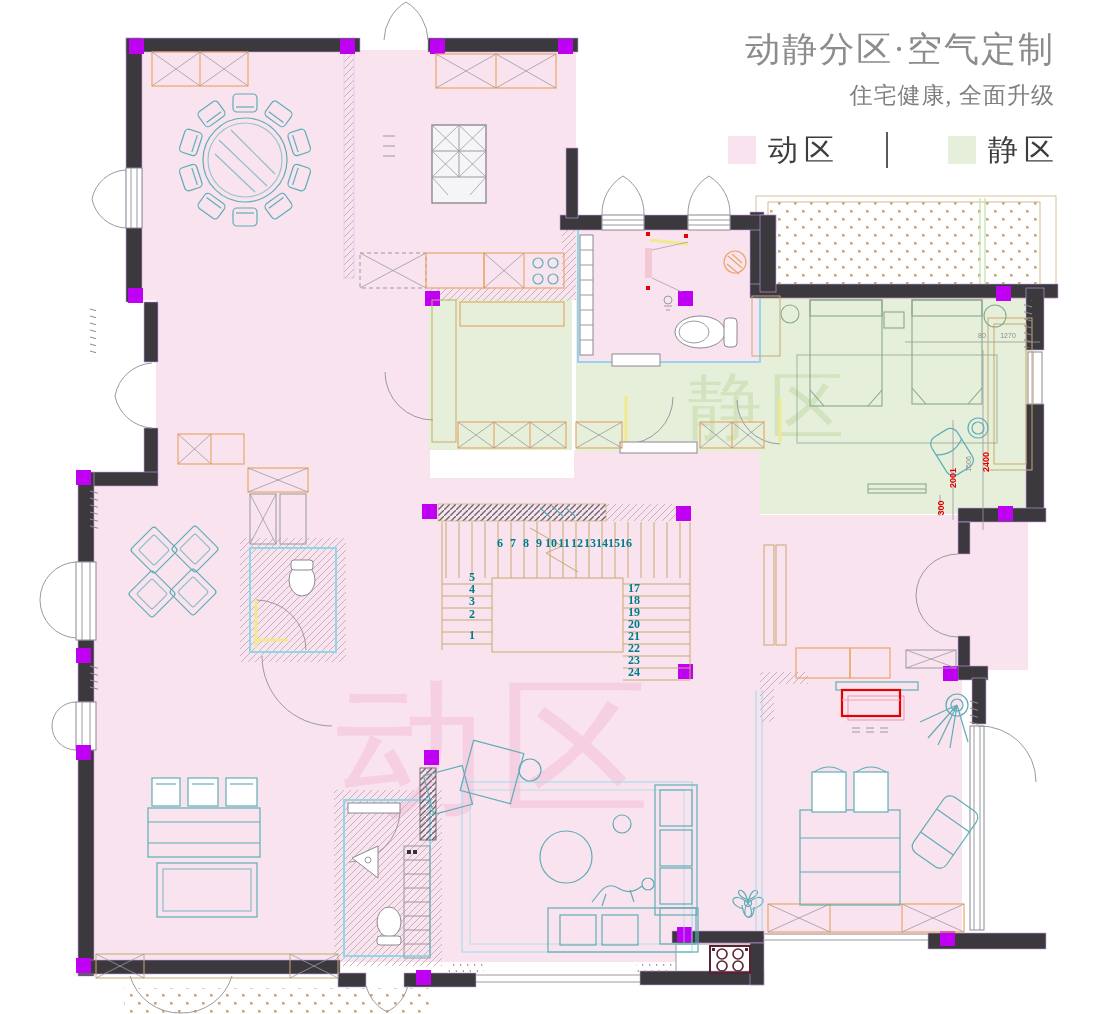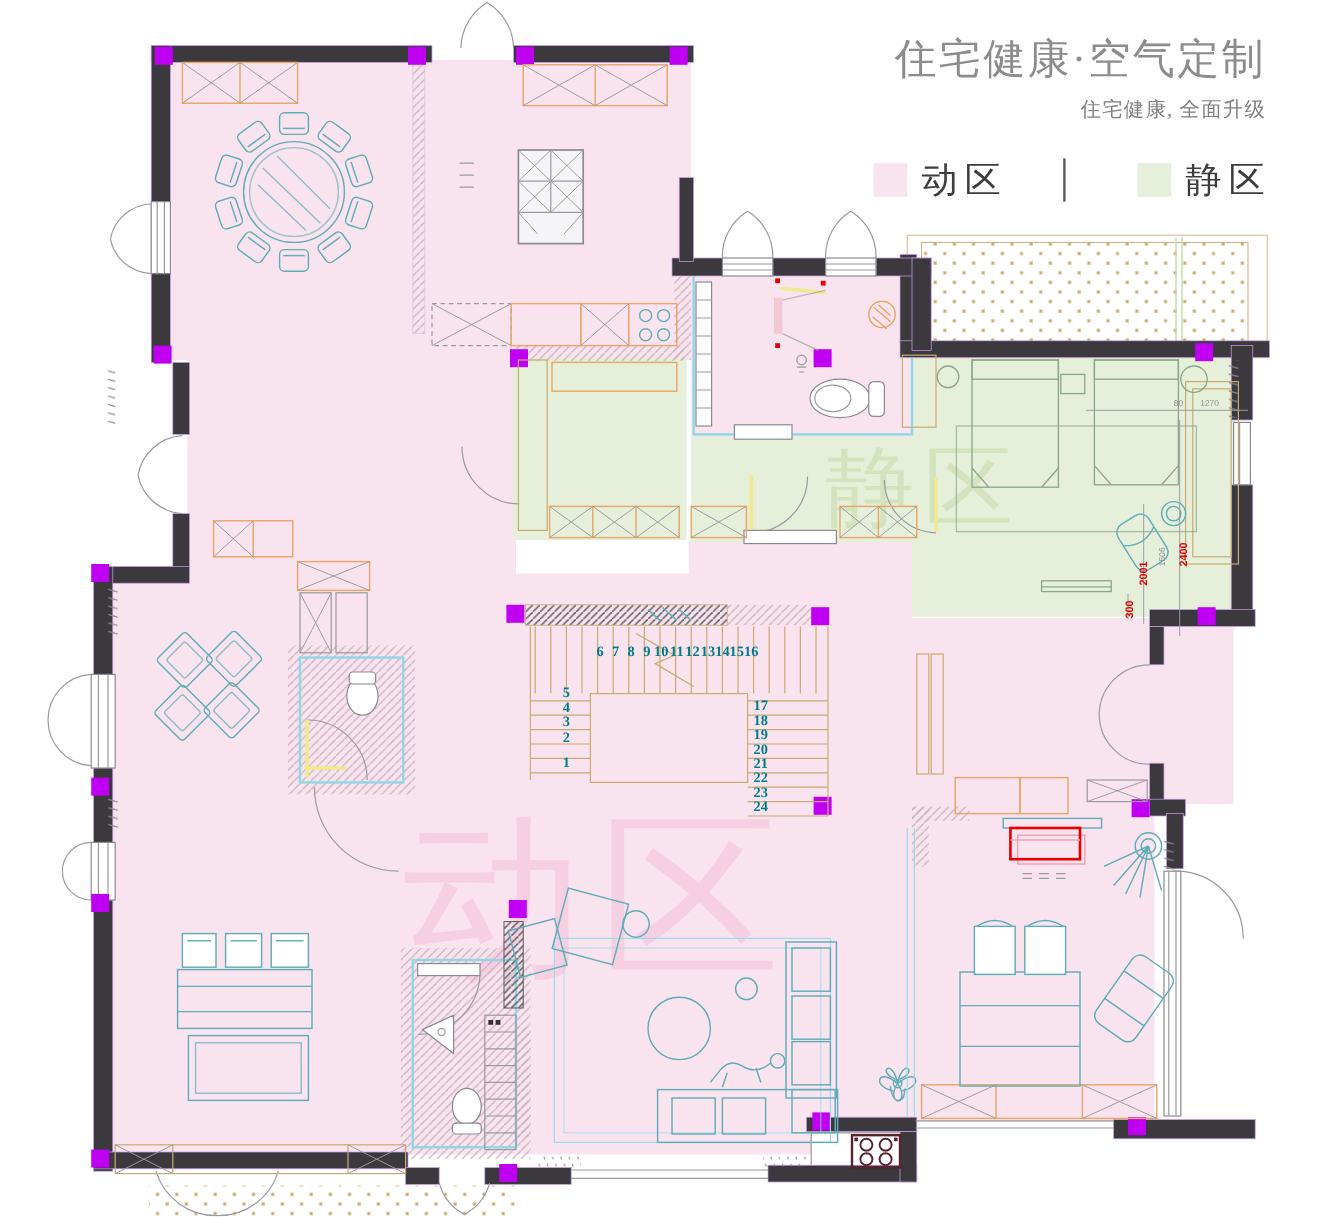--- a/index.html
+++ b/index.html
@@ -1,20 +1,20 @@
 <!DOCTYPE html>
 <html><head>
 <meta charset="utf-8">
 <style>
   html,body{margin:0;padding:0;background:#ffffff;}
   #canvas{position:relative;width:1109px;height:1014px;background:#ffffff;overflow:hidden;
           font-family:"Liberation Serif", serif;}
   
   .title{position:absolute;top:26px;right:54px;font-size:35px;letter-spacing:2px;color:#8c8c8e;white-space:nowrap;}
-  .subtitle{position:absolute;top:80px;right:54px;font-size:17px;letter-spacing:1px;color:#808084;white-space:nowrap;}
+  .subtitle{position:absolute;top:80px;right:54px;font-size:23px;letter-spacing:1px;color:#808084;white-space:nowrap;}
   .legend{position:absolute;top:130px;left:720px;width:340px;height:44px;}
   .sw{position:absolute;width:28px;height:28px;top:6px;}
   .sw-pink{left:8px;background:#f9e3ef;}
   .sw-green{left:228px;background:#e6efda;}
   .lg-label{position:absolute;top:0;font-size:30px;color:#3d3d40;letter-spacing:6px;white-space:nowrap;}
   .lg-pink{left:48px;}
   .lg-green{left:268px;}
   .lg-div{position:absolute;left:166px;top:2px;width:2px;height:36px;background:#5a5a5e;}
   
   svg{position:absolute;left:0;top:0;}
@@ -625,21 +625,21 @@
       <line x1="905" y1="342" x2="1040" y2="342" class="gr" opacity=".8"></line>
       <text transform="translate(956,478) rotate(-90)" text-anchor="middle" class="dimr">2001</text>
       <text transform="translate(989,462) rotate(-90)" text-anchor="middle" class="dimr">2400</text>
       <text transform="translate(944,508) rotate(-90)" text-anchor="middle" class="dimr">300</text>
       <text transform="translate(971,464) rotate(-90)" text-anchor="middle" class="dimg">1506</text>
       <text x="1008" y="338" text-anchor="middle" class="dimg">1270</text>
       <text x="982" y="338" text-anchor="middle" class="dimg">80</text>
     </g>
   </svg>
 
-  <div class="title">住宅健康·空气定制</div>
+  <div class="title">动静分区·空气定制</div>
   <div class="subtitle">住宅健康, 全面升级</div>
   <div class="legend">
     <div class="sw sw-pink"></div>
     <div class="lg-label lg-pink">动区</div>
     <div class="lg-div"></div>
     <div class="sw sw-green"></div>
     <div class="lg-label lg-green">静区</div>
   </div>
 
 </div>

